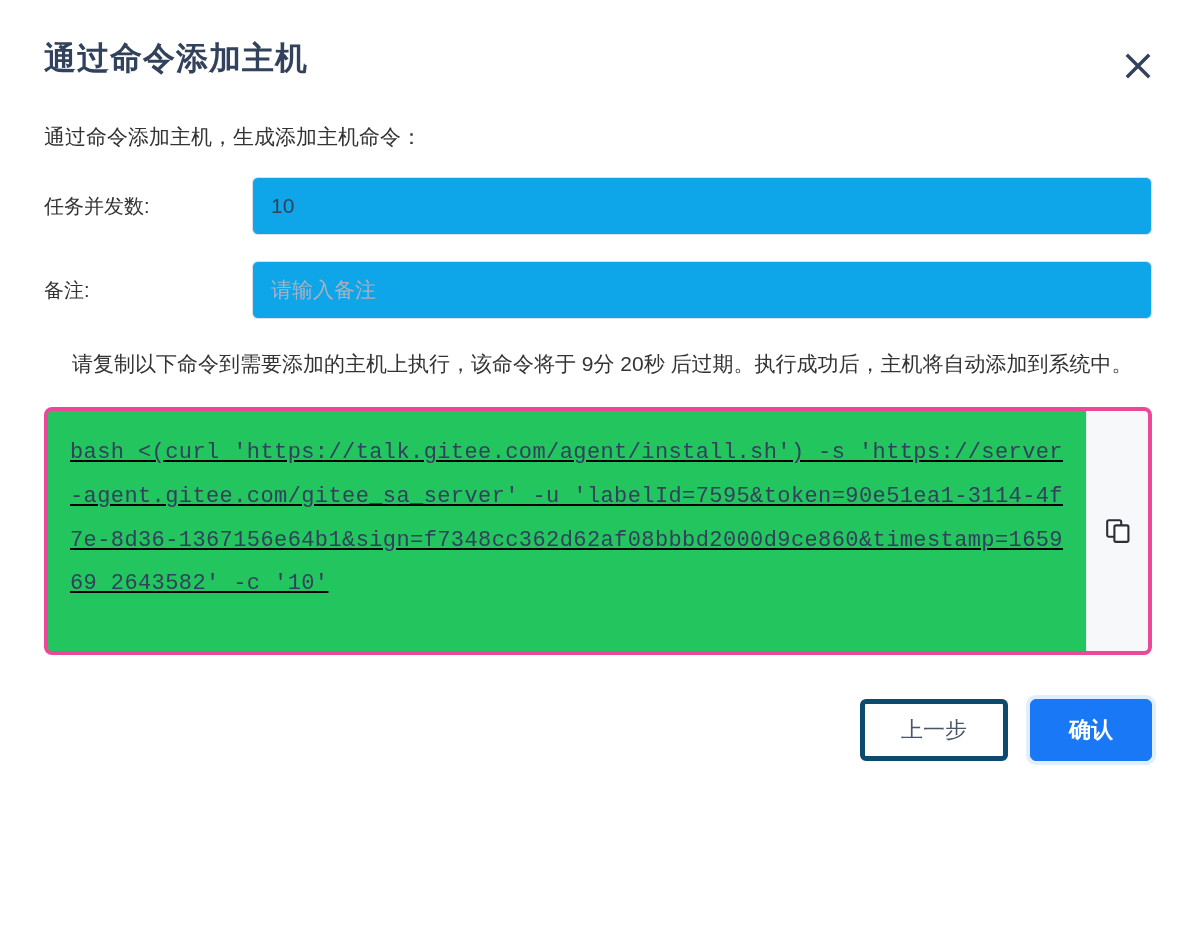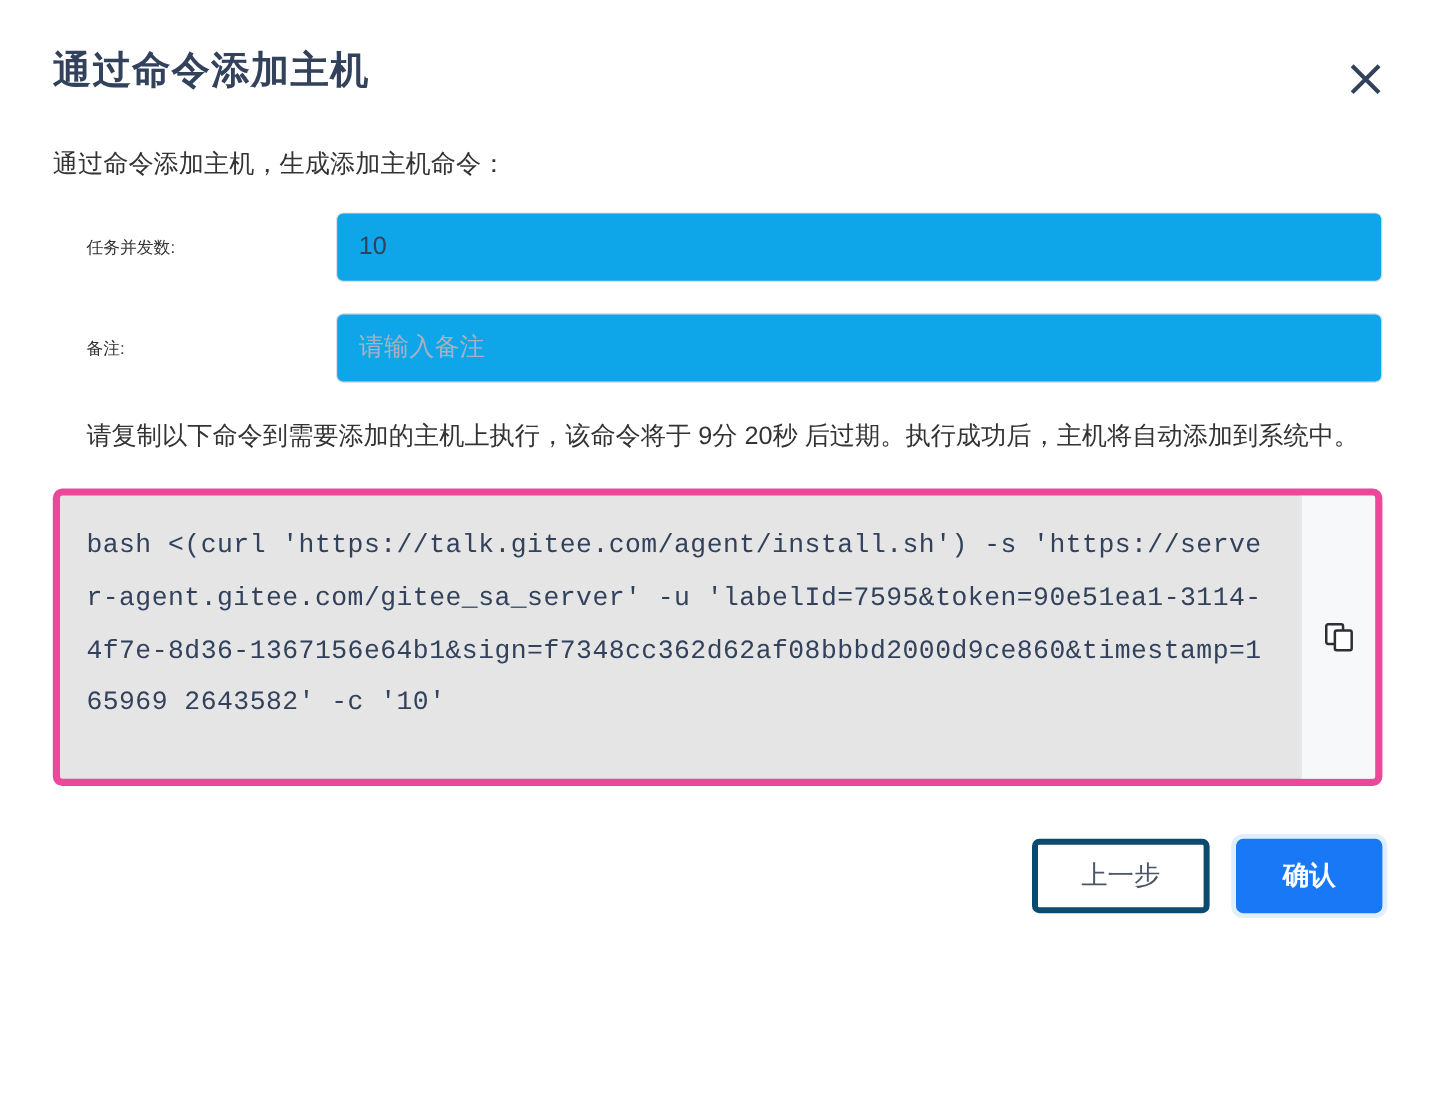--- a/index.html
+++ b/index.html
@@ -63,24 +63,23 @@
 
   
   .form-row {
     display: flex;
     align-items: center;
     margin-top: 26px;
   }
   .form-label {
     width: 208px;
     flex: 0 0 208px;
-    font-size: 14px;
+    font-size: 20px;
     color: #333333;
     line-height: 1.3;
-    margin-left: 28px;
   }
   .text-input {
     flex: 1 1 auto;
     height: 58px;
     border: 1px solid #dcdfe6;
     border-radius: 6px;
     background: #0ea5e9;
     font-size: 21px;
     color: #32415c;
     font-family: "Liberation Sans", "DejaVu Sans", sans-serif;
@@ -97,25 +96,26 @@
     margin-top: 28px;
     margin-bottom: 0;
     max-width: 1110px;
     margin-left: 28px;
   }
 
   
   .code-block {
     display: flex;
     margin-top: 26px;
-    border: 6px solid #ec4899;
+    border: 4px solid #ec4899;
     border-radius: 8px;
-    background: #e5e5e5;
+    background: #22c55e;
     overflow: hidden;
     min-height: 248px;
+    text-decoration: underline;
   }
   .code-text {
     flex: 1 1 auto;
     padding: 20px 22px 22px 22px;
     font-family: "Liberation Mono", "DejaVu Sans Mono", monospace;
     font-size: 22px;
     line-height: 1.98;
     color: #32415c;
     white-space: pre-wrap;
     word-break: break-all;

